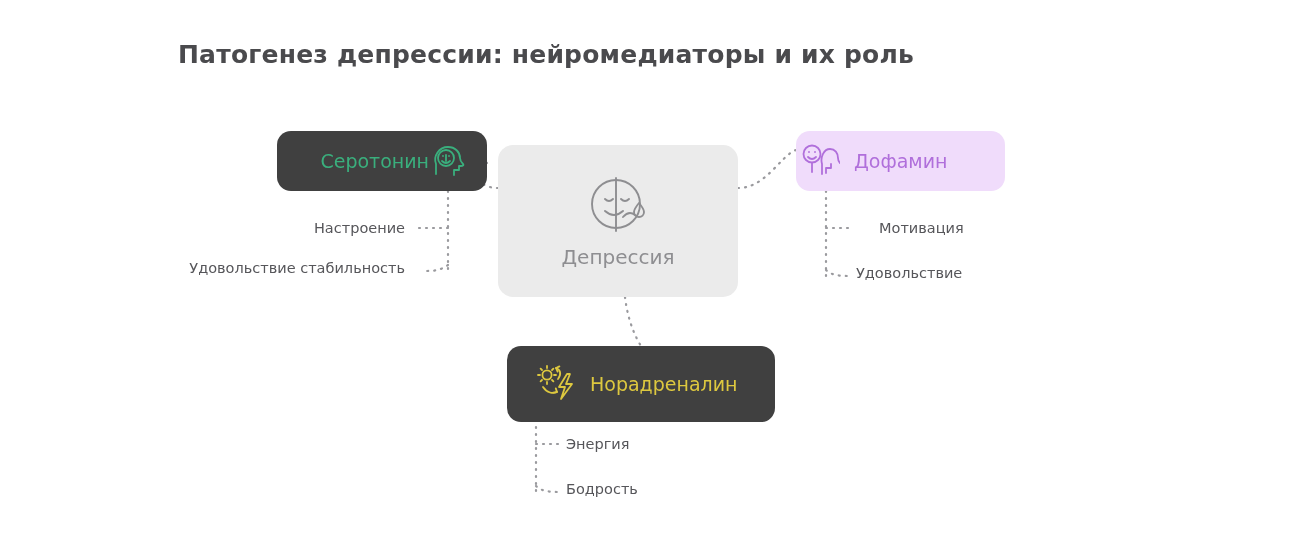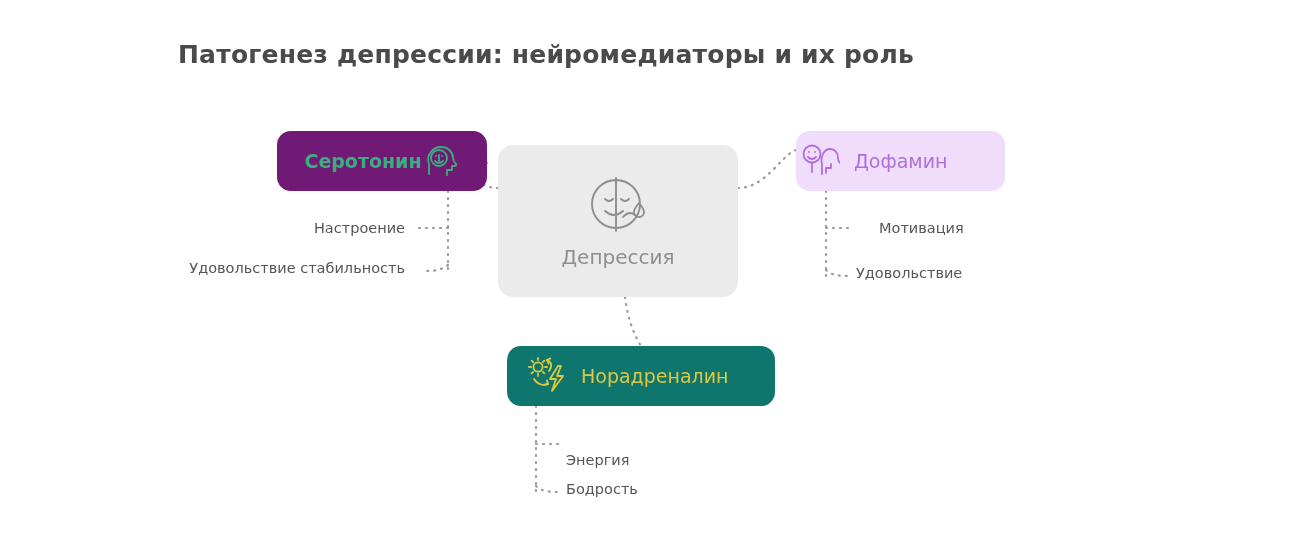--- a/index.html
+++ b/index.html
@@ -76,24 +76,23 @@
     font-size: 20px;
     color: #8e8e91;
   }
 
   
   #node-serotonin {
     left: 277px;
     top: 131px;
     width: 210px;
     height: 60px;
-    background: #701a75;
+    background: #404040;
     padding: 0 20px;
-    justify-content: center;
-    font-weight: bold;
+    justify-content: flex-end;
   }
   #node-serotonin .node-label { color: #3aaf7d; }
 
   
   #node-dopamine {
     left: 796px;
     top: 131px;
     width: 209px;
     height: 60px;
     background: #f0dcfb;
@@ -101,43 +100,43 @@
     justify-content: flex-start;
     gap: 14px;
   }
   #node-dopamine .node-label { color: #b06fdb; }
 
   
   #node-noradrenalin {
     left: 507px;
     top: 346px;
     width: 268px;
-    height: 60px;
-    background: #0f766e;
-    padding: 0 18px;
+    height: 76px;
+    background: #404040;
+    padding: 0 27px;
     justify-content: flex-start;
     gap: 12px;
   }
   #node-noradrenalin .node-label { color: #ddc83f; }
 
   
   .leaf {
     position: absolute;
     font-size: 14.5px;
     color: #56565a;
     white-space: nowrap;
     line-height: 1;
   }
   .leaf.right-align { text-align: left; }
 
   #leaf-mood        { right: 895px; top: 221px; }
   #leaf-stability   { right: 895px; top: 261px; }
   #leaf-motivation  { left: 856px;  top: 221px; margin-left: 23px; }
   #leaf-pleasure    { left: 856px;  top: 266px; }
-  #leaf-energy      { left: 566px;  top: 437px; margin-top: 16px; }
+  #leaf-energy      { left: 566px;  top: 437px; }
   #leaf-vigor       { left: 566px;  top: 482px; }
 </style>
 </head>
 <body>
 
 <div id="canvas">
 
   <div class="diagram-title">Патогенез депрессии: нейромедиаторы и их роль</div>
 
   <svg id="edges" viewBox="0 0 1300 546" xmlns="http://www.w3.org/2000/svg">

